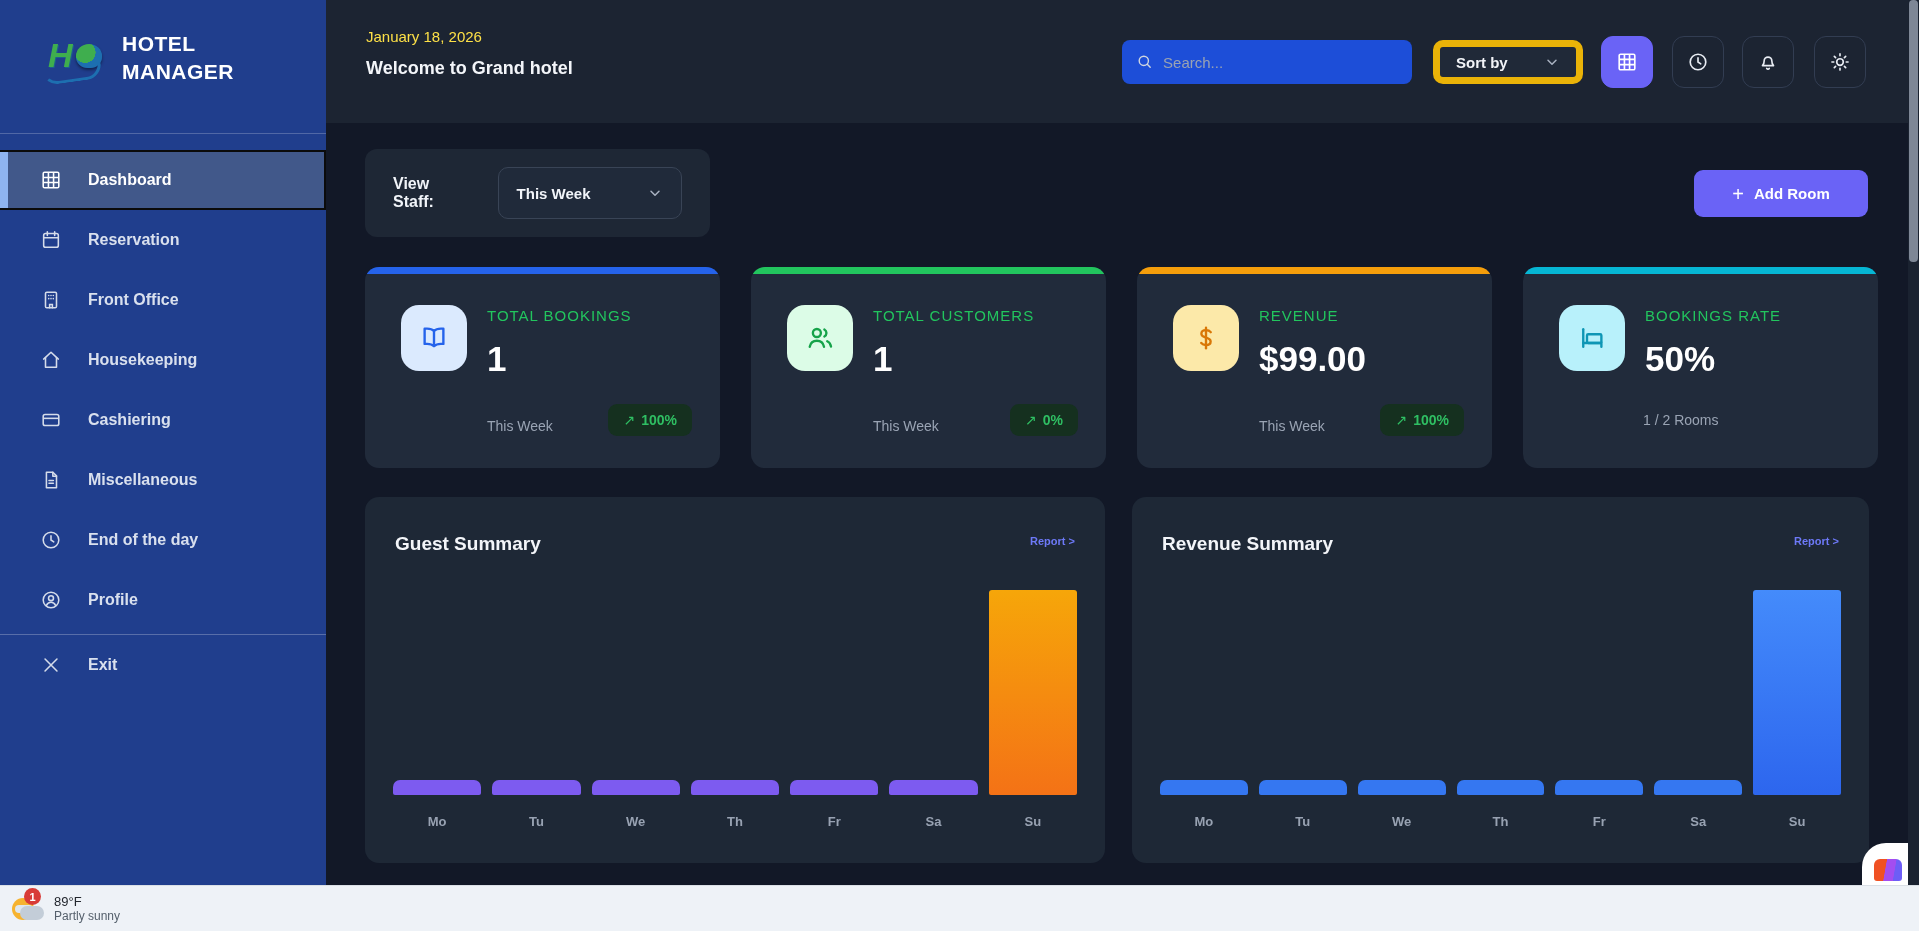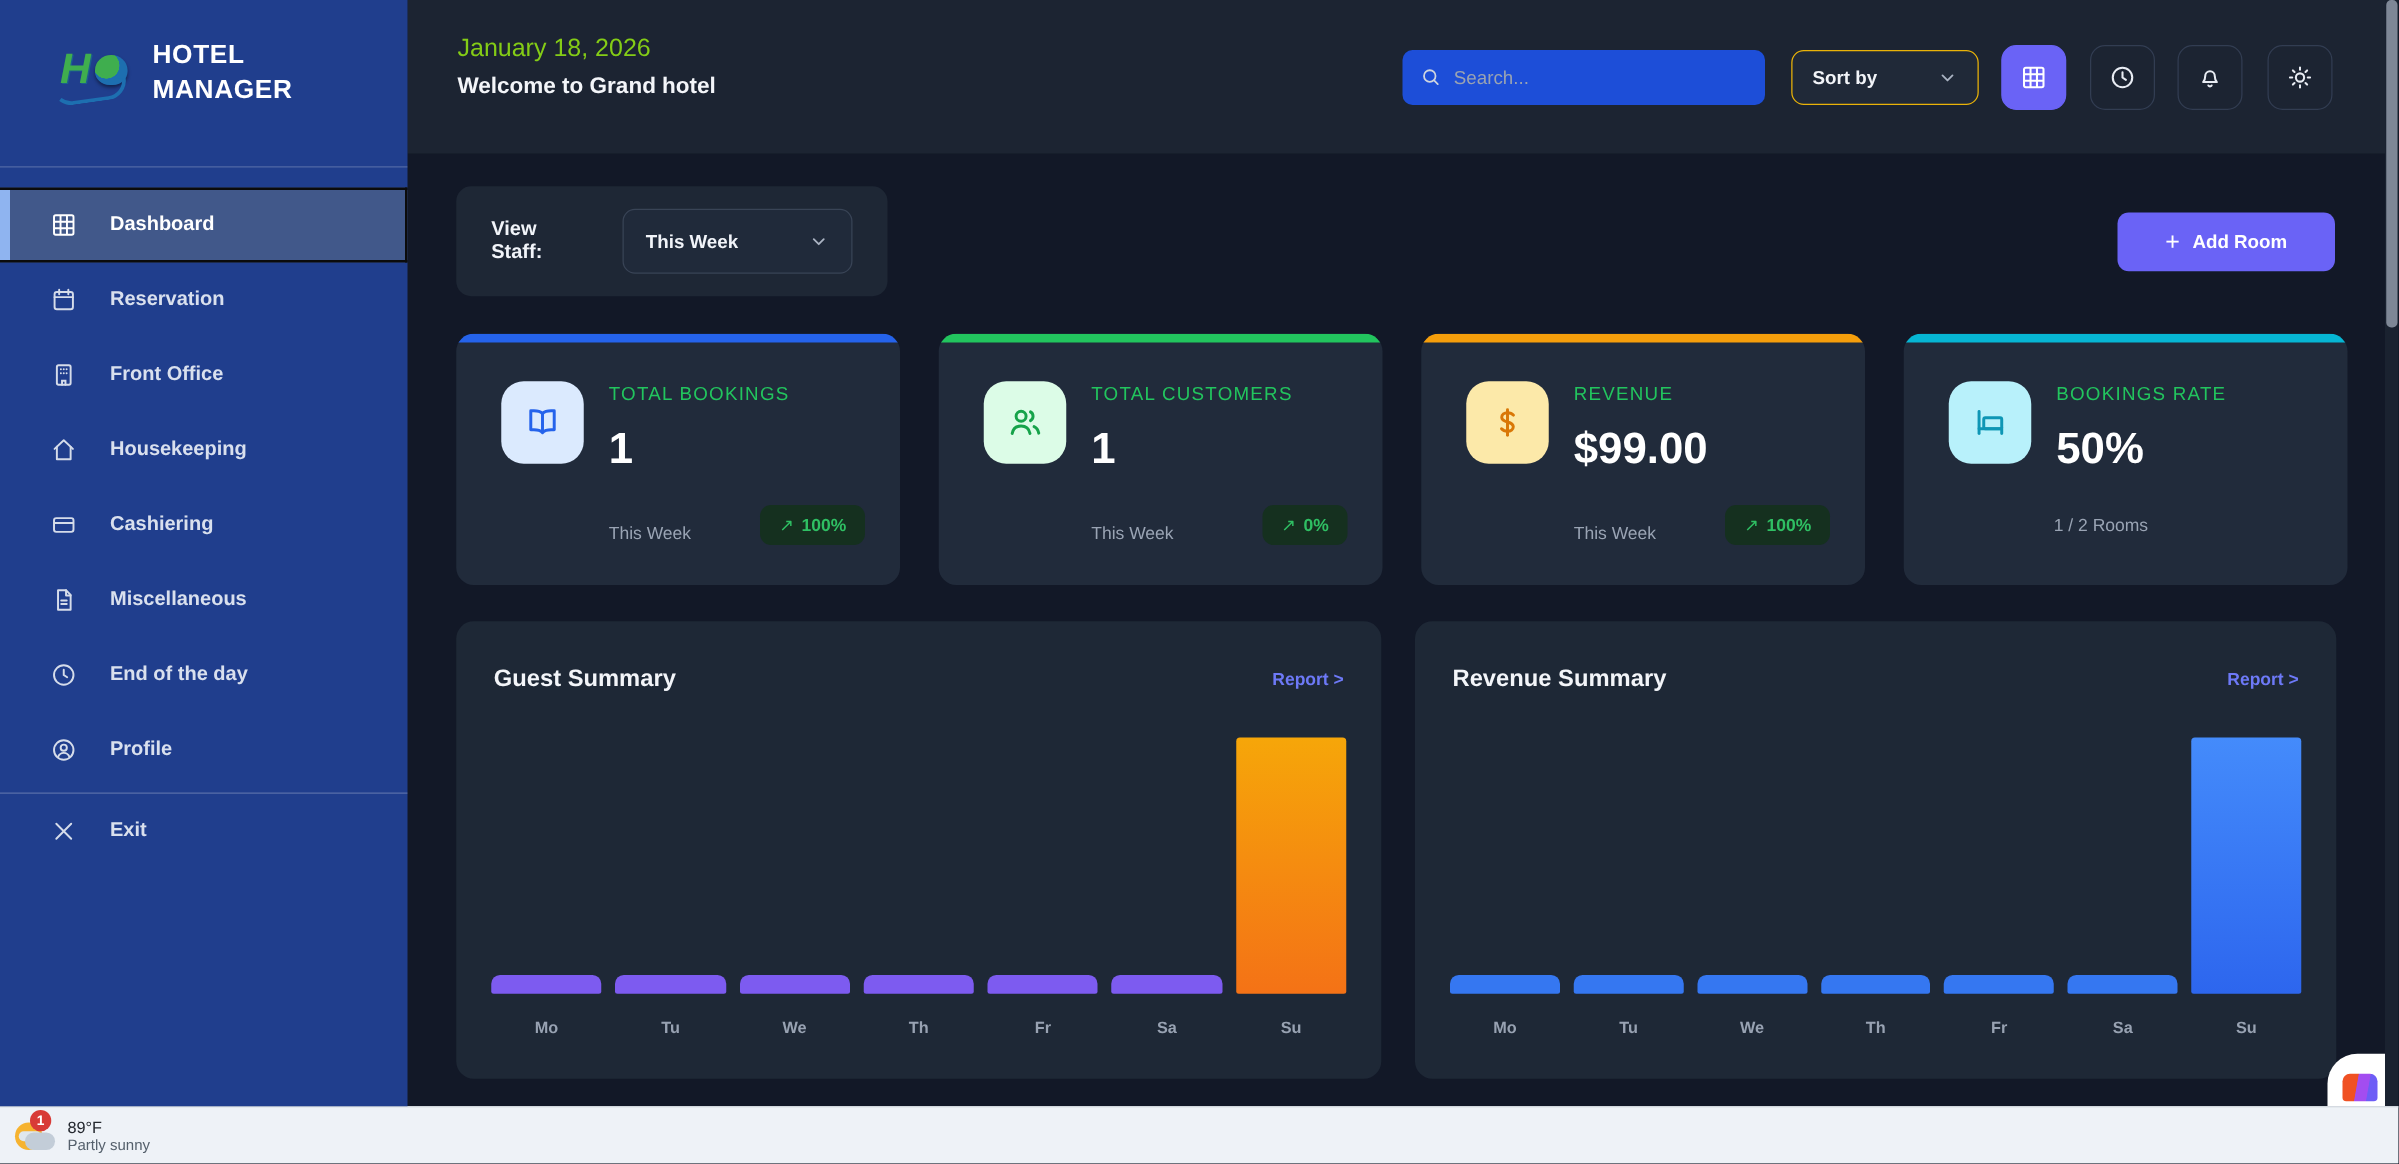--- a/index.html
+++ b/index.html
@@ -21,27 +21,27 @@
   .nav-item .nv-icon { width:22px; height:22px; color:#d5dcea; flex:0 0 auto; display:flex; }
   .nav-item .nv-label { color:#d9e0ee; font-size:16px; font-weight:600; }
   .nav-item.active { background:#41588a; border-top:2px solid #0b0b0b; border-bottom:2px solid #0b0b0b; border-right:2px solid #0b0b0b; }
   .nav-item.active::before { content:""; position:absolute; left:0; top:0; bottom:0; width:8px; background:#8fb4f0; }
   .nav-item.active .nv-label, .nav-item.active .nv-icon { color:#ffffff; }
   .exit-divider { margin:4px 0 0 0; border-top:1px solid rgba(255,255,255,.25); }
   svg { display:block; }
 
   
   .topbar { position:absolute; left:326px; top:0; width:1582px; height:123px; background:#1c2432; }
-  .hdr-date { position:absolute; left:40px; top:28px; color:#84cc16; font-size:20px; }
+  .hdr-date { position:absolute; left:40px; top:28px; color:#fde047; font-size:15px; }
   .hdr-welcome { position:absolute; left:40px; top:58px; color:#f3f5f9; font-size:18px; font-weight:700; }
   .search-box { position:absolute; left:796px; top:40px; width:290px; height:44px; background:#1d4ed8; border-radius:8px; display:flex; align-items:center; padding:0 14px; gap:10px; }
   .search-box .sicon { color:#cfd5df; width:19px; height:19px; }
   .search-box input { background:transparent; border:none; outline:none; color:#e7ebf2; font-size:15px; width:100%; font-family:"Liberation Sans",sans-serif; }
   .search-box input::placeholder { color:#9aa3b2; }
-  .sortby { position:absolute; left:1107px; top:40px; width:150px; height:44px; background:#202938; border:1px solid #eab308; border-radius:10px; display:flex; align-items:center; justify-content:space-between; padding:0 16px; cursor:pointer; }
+  .sortby { position:absolute; left:1107px; top:40px; width:150px; height:44px; background:#202938; border:7px solid #eab308; border-radius:10px; display:flex; align-items:center; justify-content:space-between; padding:0 16px; cursor:pointer; }
   .sortby .sb-label { color:#f2f4f8; font-size:15px; font-weight:700; }
   .sortby .chev { color:#aab3c2; width:16px; height:16px; }
   .iconbtn { position:absolute; top:36px; width:52px; height:52px; border:1px solid #323d52; border-radius:12px; background:#1c2432; display:flex; align-items:center; justify-content:center; color:#e8ecf3; cursor:pointer; }
   .iconbtn.active { background:#6a63f6; border-color:#6a63f6; }
   .iconbtn svg { width:22px; height:22px; }
 
   
   .main-bg { position:absolute; left:326px; top:123px; width:1582px; height:762px; background:#121827; }
   .viewstats { position:absolute; left:365px; top:149px; width:345px; height:88px; background:#1e2735; border-radius:12px; display:flex; align-items:center; padding:0 28px; gap:24px; }
   .vs-label { color:#f1f4f9; font-size:16px; font-weight:700; }
@@ -65,21 +65,21 @@
   .sc-value { position:absolute; left:122px; top:72px; color:#ffffff; font-size:35px; font-weight:700; }
   .sc-period { position:absolute; left:122px; top:151px; color:#9aa4b4; font-size:14px; }
   .sc-badge { position:absolute; right:28px; top:137px; background:#15301f; border-radius:9px; padding:8px 15px; display:flex; align-items:center; gap:6px; }
   .sc-badge .tr-arrow { color:#2fbf63; font-size:14px; }
   .sc-badge .tr-val { color:#2fbf63; font-size:14px; font-weight:700; }
   .sc-sub { position:absolute; left:120px; top:145px; color:#9aa4b4; font-size:14px; }
 
   
   .chart-card { position:absolute; top:497px; height:366px; background:#1e2836; border-radius:14px; }
   .chart-title { position:absolute; left:30px; top:36px; color:#f3f5f9; font-size:19px; font-weight:700; }
-  .chart-link { position:absolute; right:30px; top:38px; color:#6d79f7; font-size:14px; font-weight:700; cursor:pointer; }
+  .chart-link { position:absolute; right:30px; top:38px; color:#6d79f7; font-size:11px; font-weight:700; cursor:pointer; }
   .bars { position:absolute; left:28px; right:28px; bottom:68px; height:210px; display:flex; align-items:flex-end; gap:11px; }
   .bars .bar { flex:1 1 0; border-radius:7px 7px 2px 2px; }
   .bar-labels { position:absolute; left:28px; right:28px; bottom:34px; display:flex; gap:11px; }
   .bar-labels .bl { flex:1 1 0; text-align:center; color:#98a2b2; font-size:13px; font-weight:600; }
 
   
   .scrollbar { position:absolute; left:1908px; top:0; width:11px; height:885px; background:#1a2230; }
   .scroll-thumb { position:absolute; left:1px; top:0; width:9px; height:262px; background:#7e8796; border-radius:4px; }
   .peek { position:absolute; left:1862px; top:843px; width:46px; height:42px; background:#ffffff; border-radius:24px 0 0 0; cursor:pointer; }
   .peek .blob { position:absolute; right:6px; bottom:4px; width:28px; height:22px; border-radius:6px 6px 3px 3px; background:linear-gradient(100deg,#f05123 0 40%,#a34df0 42% 70%,#6d5df6 72% 100%); }

